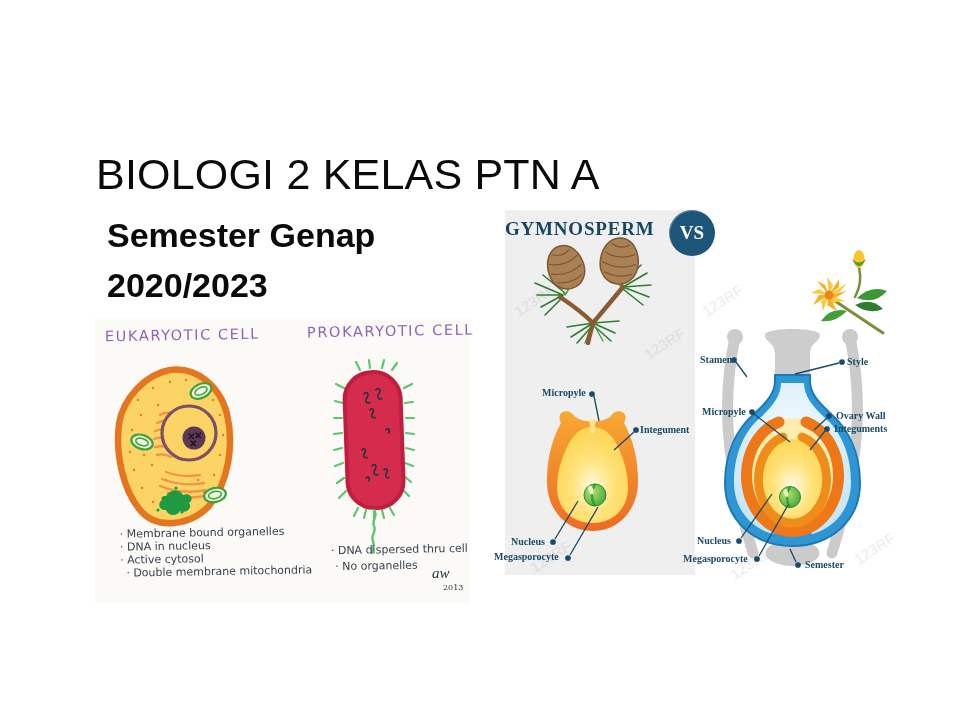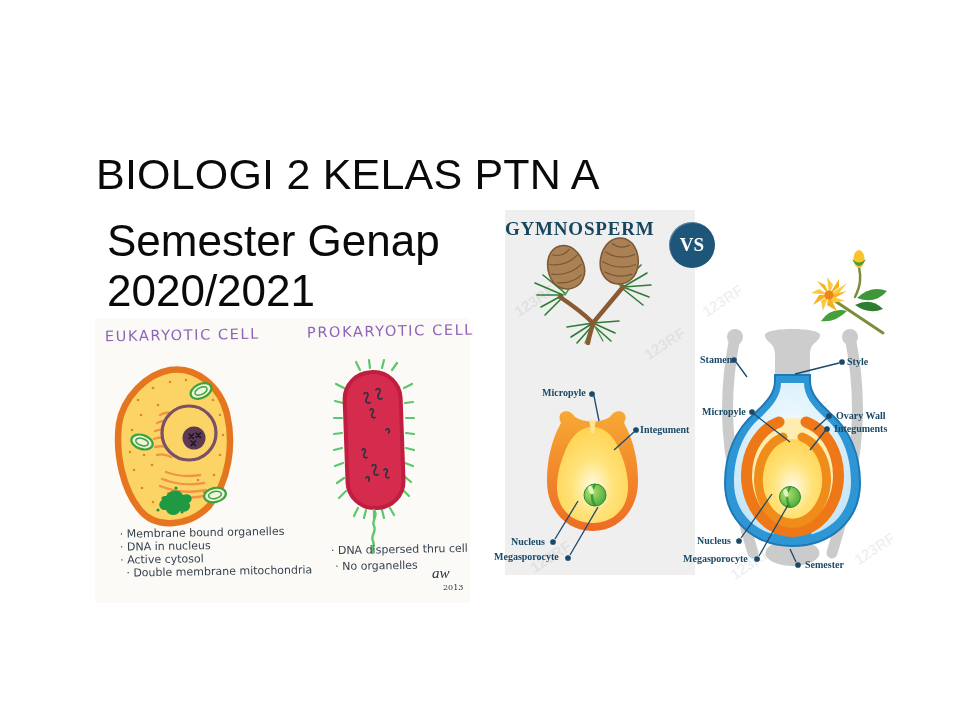--- a/index.html
+++ b/index.html
@@ -3,59 +3,59 @@
 <meta charset="utf-8">
 <style>
   html,body{margin:0;padding:0;background:#fff;}
   #slide{position:relative;width:960px;height:720px;background:#ffffff;overflow:hidden;
          font-family:"Liberation Sans",sans-serif;}
   .abs{position:absolute;}
 
   
   .slide-title{position:absolute;left:96px;top:150px;font-size:43px;color:#0a0a0a;
                letter-spacing:0.2px;white-space:nowrap;}
-  .subtitle-line{position:absolute;left:107px;font-size:44px;color:#0a0a0a;white-space:nowrap;}
+  .subtitle-line{position:absolute;left:107px;font-size:34px;color:#0a0a0a;white-space:nowrap;font-weight:bold;}
 
   
   .cell-fig{position:absolute;left:95px;top:318px;width:375px;height:285px;background:#fbfaf7;}
   .cell-head{position:absolute;font-family:"DejaVu Sans",sans-serif;font-size:14.5px;
              color:#8f63b8;letter-spacing:1.6px;white-space:nowrap;transform:rotate(-1deg);}
   .cell-notes{position:absolute;font-family:"DejaVu Sans",sans-serif;font-size:11px;
               color:#36424e;white-space:nowrap;transform:rotate(-1deg);}
   .cell-notes div{line-height:12.9px;}
   .cell-notes.prok div{line-height:16px;}
   .sig{position:absolute;font-family:Liberation Serif, serif;font-style:italic;font-size:15px;
        color:#2b3440;white-space:nowrap;}
   .sig-year{position:absolute;font-family:"DejaVu Serif",serif;font-size:8px;
        color:#2b3440;}
 
   
   .vs-fig{position:absolute;left:505px;top:210px;width:385px;height:367px;background:#ffffff;}
   .vs-half-gray{position:absolute;left:0;top:0;width:190px;height:365px;background:#efeff0;}
   .vs-head{position:absolute;font-family:"Liberation Serif",serif;font-weight:bold;font-size:19px;
            color:#17465f;letter-spacing:0.8px;text-align:left;z-index:5;}
-  .vs-circle{position:absolute;left:164px;top:12px;width:46px;height:46px;border-radius:50%;
+  .vs-circle{position:absolute;left:164px;top:0;width:46px;height:46px;border-radius:50%;
              background:#1e567a;color:#ffffff;font-family:"Liberation Serif",serif;font-weight:bold;
              font-size:19px;display:flex;align-items:center;justify-content:center;z-index:6;
              box-shadow:inset 1px 1px 0 rgba(255,255,255,.25);}
   .dlabel{position:absolute;font-family:"Liberation Serif",serif;font-weight:bold;font-size:10px;
           color:#1a4a66;white-space:nowrap;z-index:5;}
   .wm{position:absolute;font-family:"Liberation Sans",sans-serif;font-weight:bold;font-size:15px;
       color:rgba(110,110,110,0.10);transform:rotate(-33deg);z-index:1;white-space:nowrap;}
   .diag{position:absolute;z-index:2;}
   .lines{position:absolute;left:0;top:0;width:385px;height:367px;z-index:4;pointer-events:none;}
 </style>
 </head>
 <body>
 
 <div id="slide">
 
   <div class="slide-title">BIOLOGI 2 KELAS PTN A</div>
   <div class="subtitle-line" style="top:216px">Semester Genap</div>
-  <div class="subtitle-line" style="top:266px">2020/2021</div>
+  <div class="subtitle-line" style="top:266px">2020/2023</div>
 
   <div class="cell-fig">
     <span class="cell-head" style="left:10px;top:9px">EUKARYOTIC CELL</span>
     <span class="cell-head" style="left:212px;top:5px">PROKARYOTIC CELL</span>
 
     <svg class="abs" style="left:13px;top:42px" width="140" height="175" viewBox="0 0 140 175">
       <path d="M62 10 C88 6 112 26 119 54 C126 84 121 122 101 146 C82 166 48 170 32 150 C16 131 7 96 11 64 C15 38 38 14 62 10 Z" fill="#fcd466" stroke="#e5761f" stroke-width="6.5" stroke-linejoin="round"></path>
       <path d="M30 40h0M45 28h0M62 22h0M78 20h0M95 28h0M105 40h0M112 55h0M115 75h0M112 95h0M106 115h0M96 132h0M80 145h0M62 150h0M45 142h0M34 128h0M26 110h0M22 92h0M24 70h0M33 55h0M50 45h0M58 120h0M44 105h0M70 135h0M90 120h0M40 80h0M36 95h0" stroke="#df8527" stroke-width="2.6" stroke-linecap="round" fill="none"></path>
 
       <g stroke="#f09445" stroke-width="2.4" stroke-linecap="round" fill="none">

